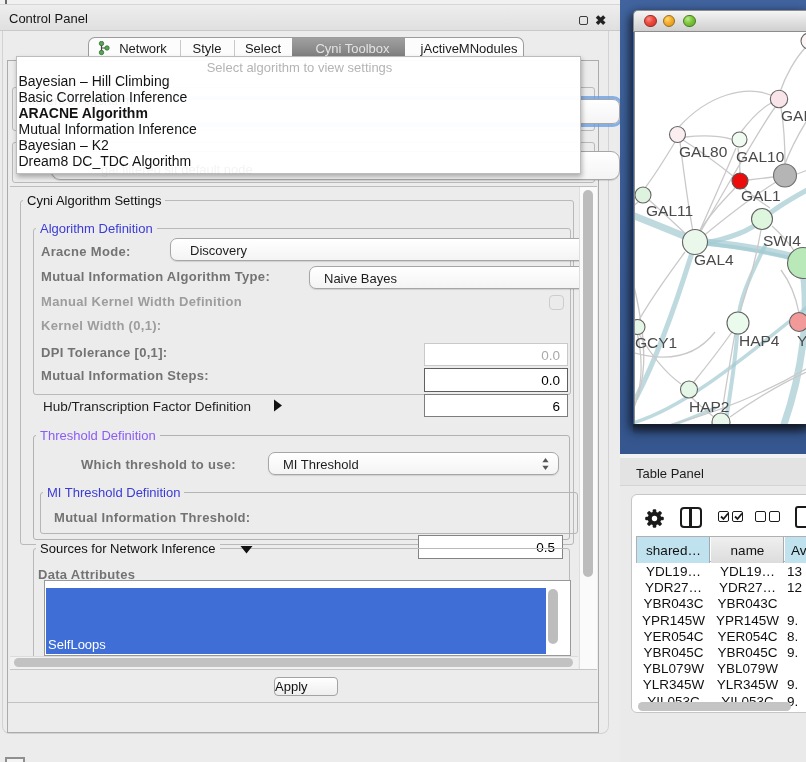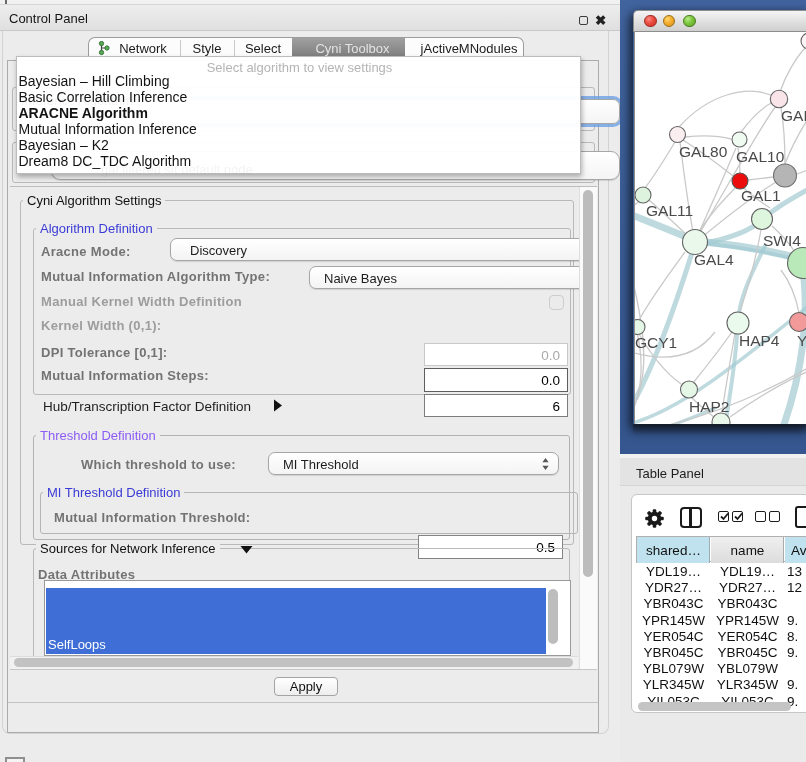--- a/index.html
+++ b/index.html
@@ -140,21 +140,21 @@
     <div class="abs" style="left:538px;top:402px;width:9.5px;height:55px;background:#bdbdbd;border-radius:5px;"></div>
 
     <div class="abs" style="left:0;top:469px;width:568px;height:15px;background:#f1f1f1;border-top:1px solid #dcdcdc;"></div>
     <div class="abs" style="left:4px;top:471px;width:559px;height:8.5px;background:#c2c2c2;border-radius:4.5px;"></div>
   </div>
 
   <div class="abs" style="left:579px;top:187px;width:18px;height:482px;background:#fafafa;border-left:1px solid #dedede;"></div>
   <div class="abs" style="left:583px;top:190px;width:10px;height:387px;background:#bcbcbc;border-radius:5px;"></div>
 
   <div class="abs" style="left:8px;top:670px;width:590px;height:33px;background:#ececec;border-bottom:1px solid #c2c2c2;"></div>
-  <div class="abs" style="left:274px;top:677px;width:64px;height:19px;background:linear-gradient(#ffffff,#eeeeee);border:1px solid #a3a3a3;border-radius:4px;text-align:center;font-size:13px;color:#111;line-height:17px;">Apply</div>
+  <div class="abs" style="left:274px;top:677px;width:64px;height:19px;background:linear-gradient(#ffffff,#eeeeee);border:1px solid #a3a3a3;border-radius:4px;font-size:13px;color:#111;line-height:17px;">Apply</div>
 
 
   <div class="abs" style="left:5px;top:757px;width:20px;height:14px;border:2px solid #8f8f8f;background:#f4f4f4;"></div>
 
   <div class="abs" id="popup" style="left:16px;top:56px;width:565px;height:118px;background:rgba(255,255,255,0.97);border:1px solid #bcbcbc;box-shadow:1px 3px 5px rgba(0,0,0,0.3);">
     <div class="abs" style="left:4px;top:36px;font-size:13px;color:rgba(90,90,90,0.07);">Inference Algorithm</div>
     <div class="abs" style="left:84px;top:105px;font-size:13px;color:rgba(90,90,90,0.07);">gal.filtered sit default node</div>
     <div class="abs" style="left:0;top:3px;width:565px;text-align:center;font-size:13px;color:#b4b4b4;">Select algorithm to view settings</div>
     <div class="abs" style="left:1.5px;top:16px;font-size:14px;color:#131313;line-height:16.1px;">
       Bayesian – Hill Climbing<br>

